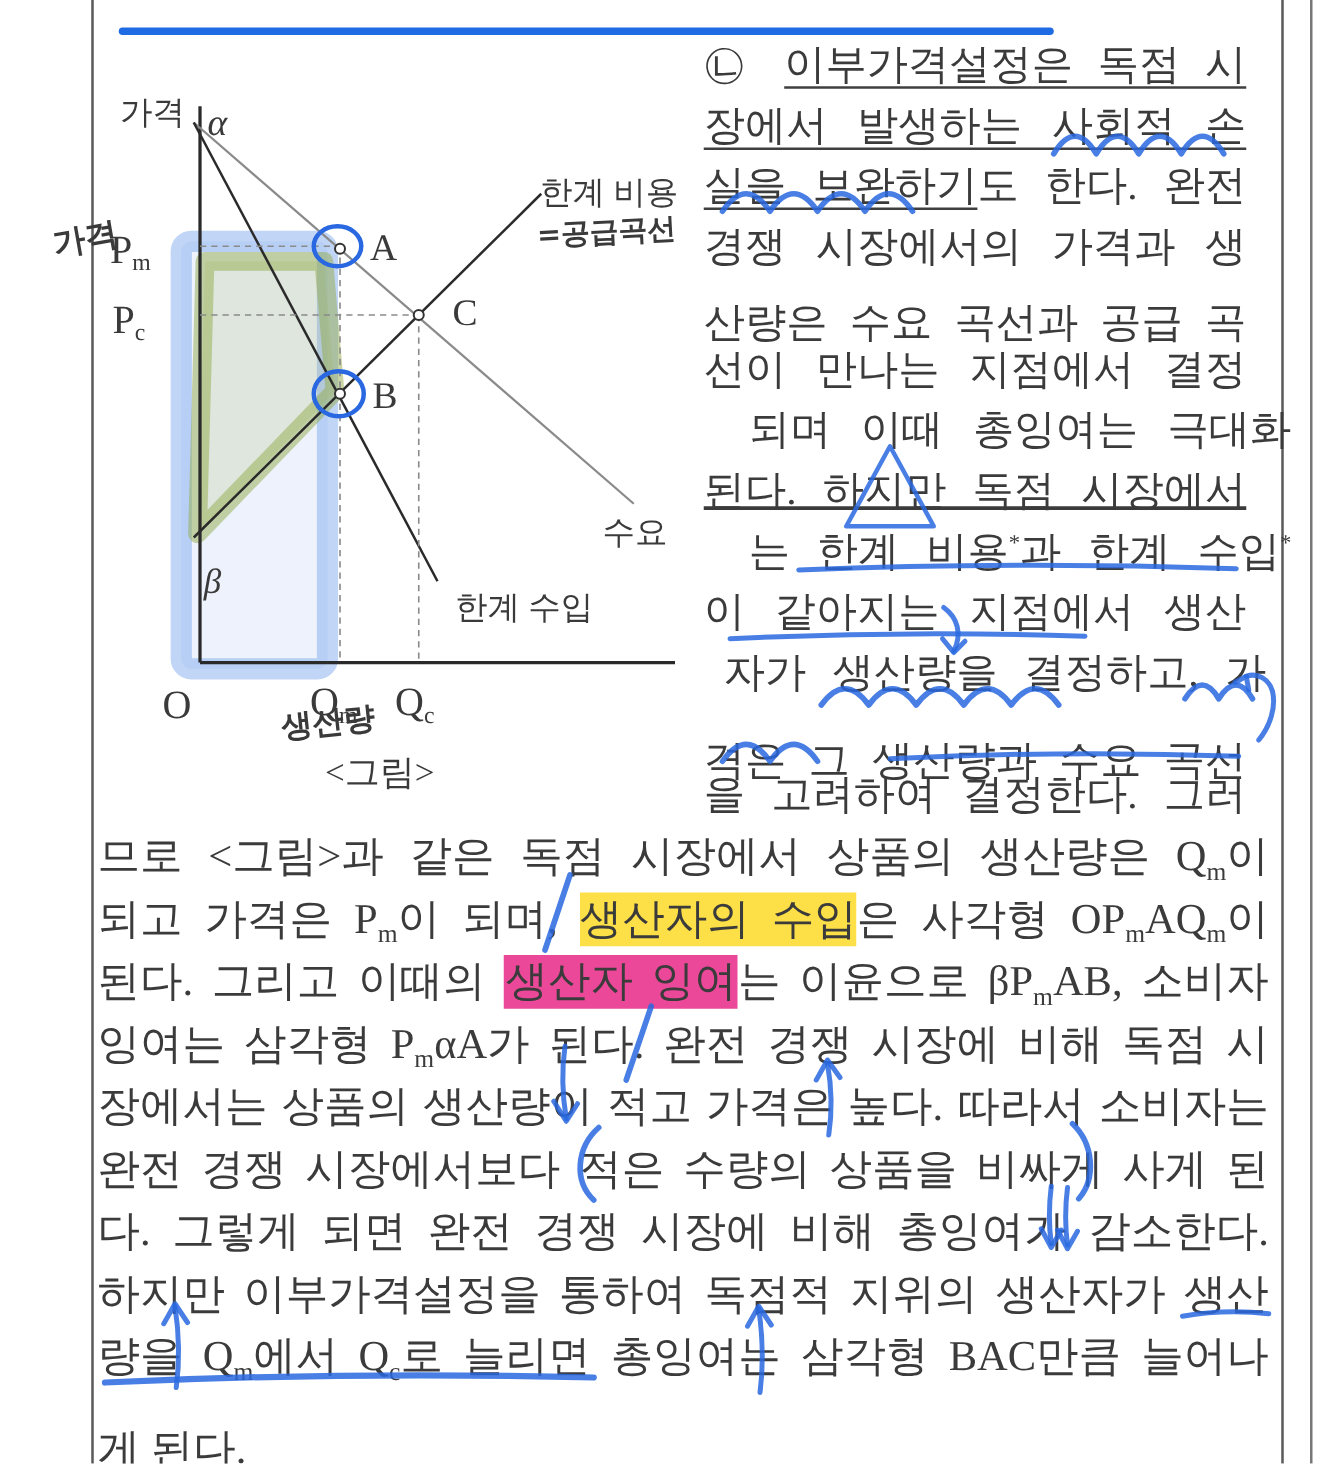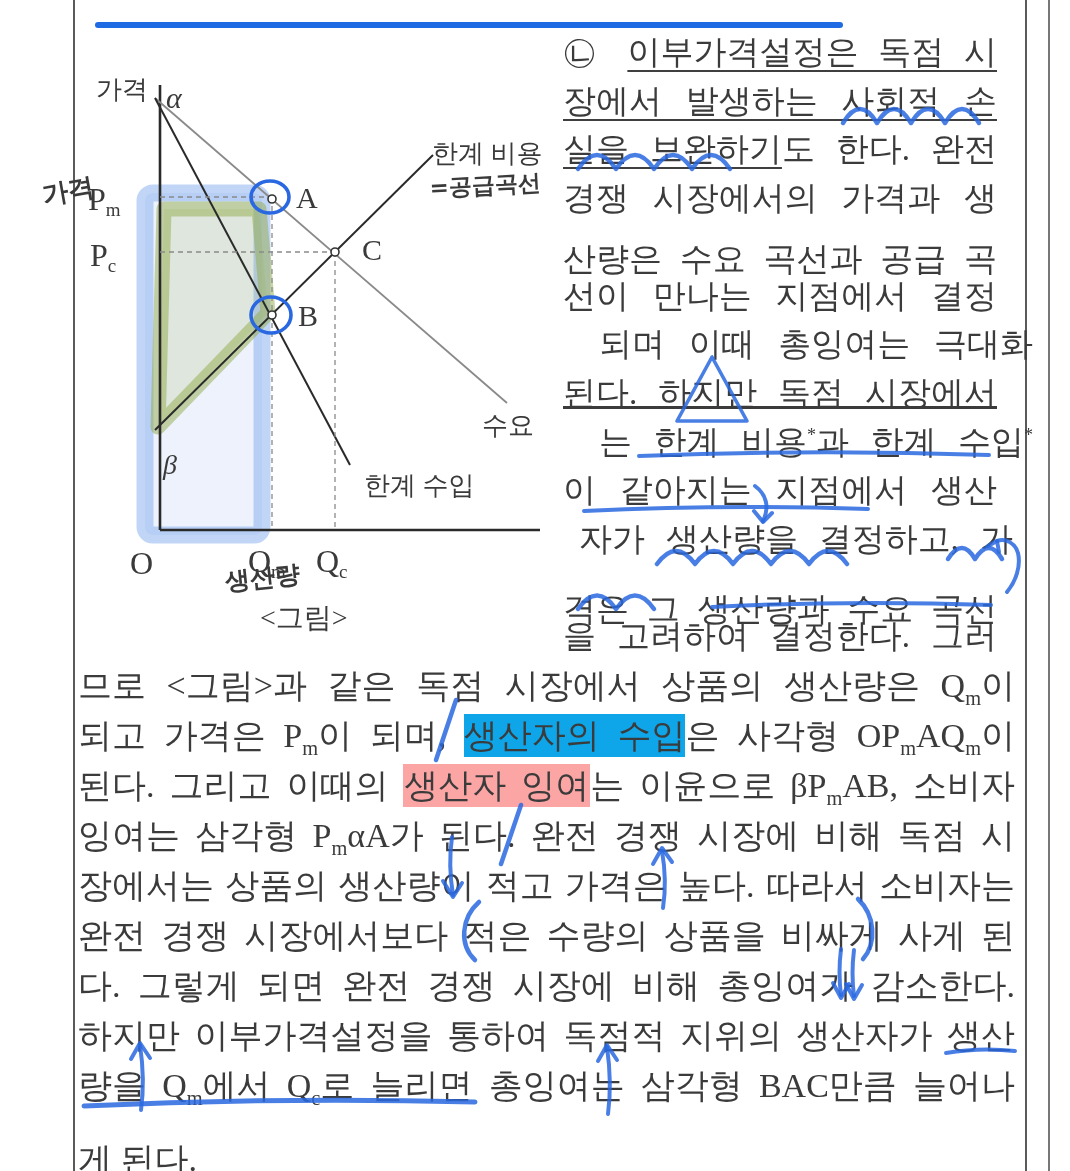--- a/index.html
+++ b/index.html
@@ -12,22 +12,22 @@
   .bluebar{position:absolute;left:95px;top:22px;width:748px;height:6px;background:#1f6be4;border-radius:3px;}
   .tline{position:absolute;left:0;width:100%;line-height:1.18;
         text-align:justify;text-align-last:justify;white-space:normal;}
   #rightcol{position:absolute;left:563px;top:0;width:434px;font-size:33px;}
   #mainpar{position:absolute;left:78px;top:0;width:937px;font-size:34px;}
   .no-just{text-align-last:left;}
   .s-plain{}
   .s-u{text-decoration:underline;text-decoration-color:#3f3f3f;text-decoration-thickness:2px;text-underline-offset:7px;}
   .s-sup{vertical-align:super;font-size:.55em;}
   .s-sub{vertical-align:sub;font-size:.6em;}
-  .s-hl-blue{background:#0ea5e9;padding:3px 0;}
-  .s-hl-green{background:#fca5a5;padding:3px 1px;}
+  .s-hl-blue{background:#fde047;padding:3px 0;}
+  .s-hl-green{background:#ec4899;padding:3px 1px;}
   svg text{fill:#3a3a3a;}
   .gl{font-family:"Liberation Serif","DejaVu Serif",serif;}
   .hand{font-family:"DejaVu Sans","Liberation Sans",sans-serif;font-weight:bold;}
 </style>
 </head>
 <body>
 
 <div id="page">
 
   <div class="vline" style="left:73px;"></div>

